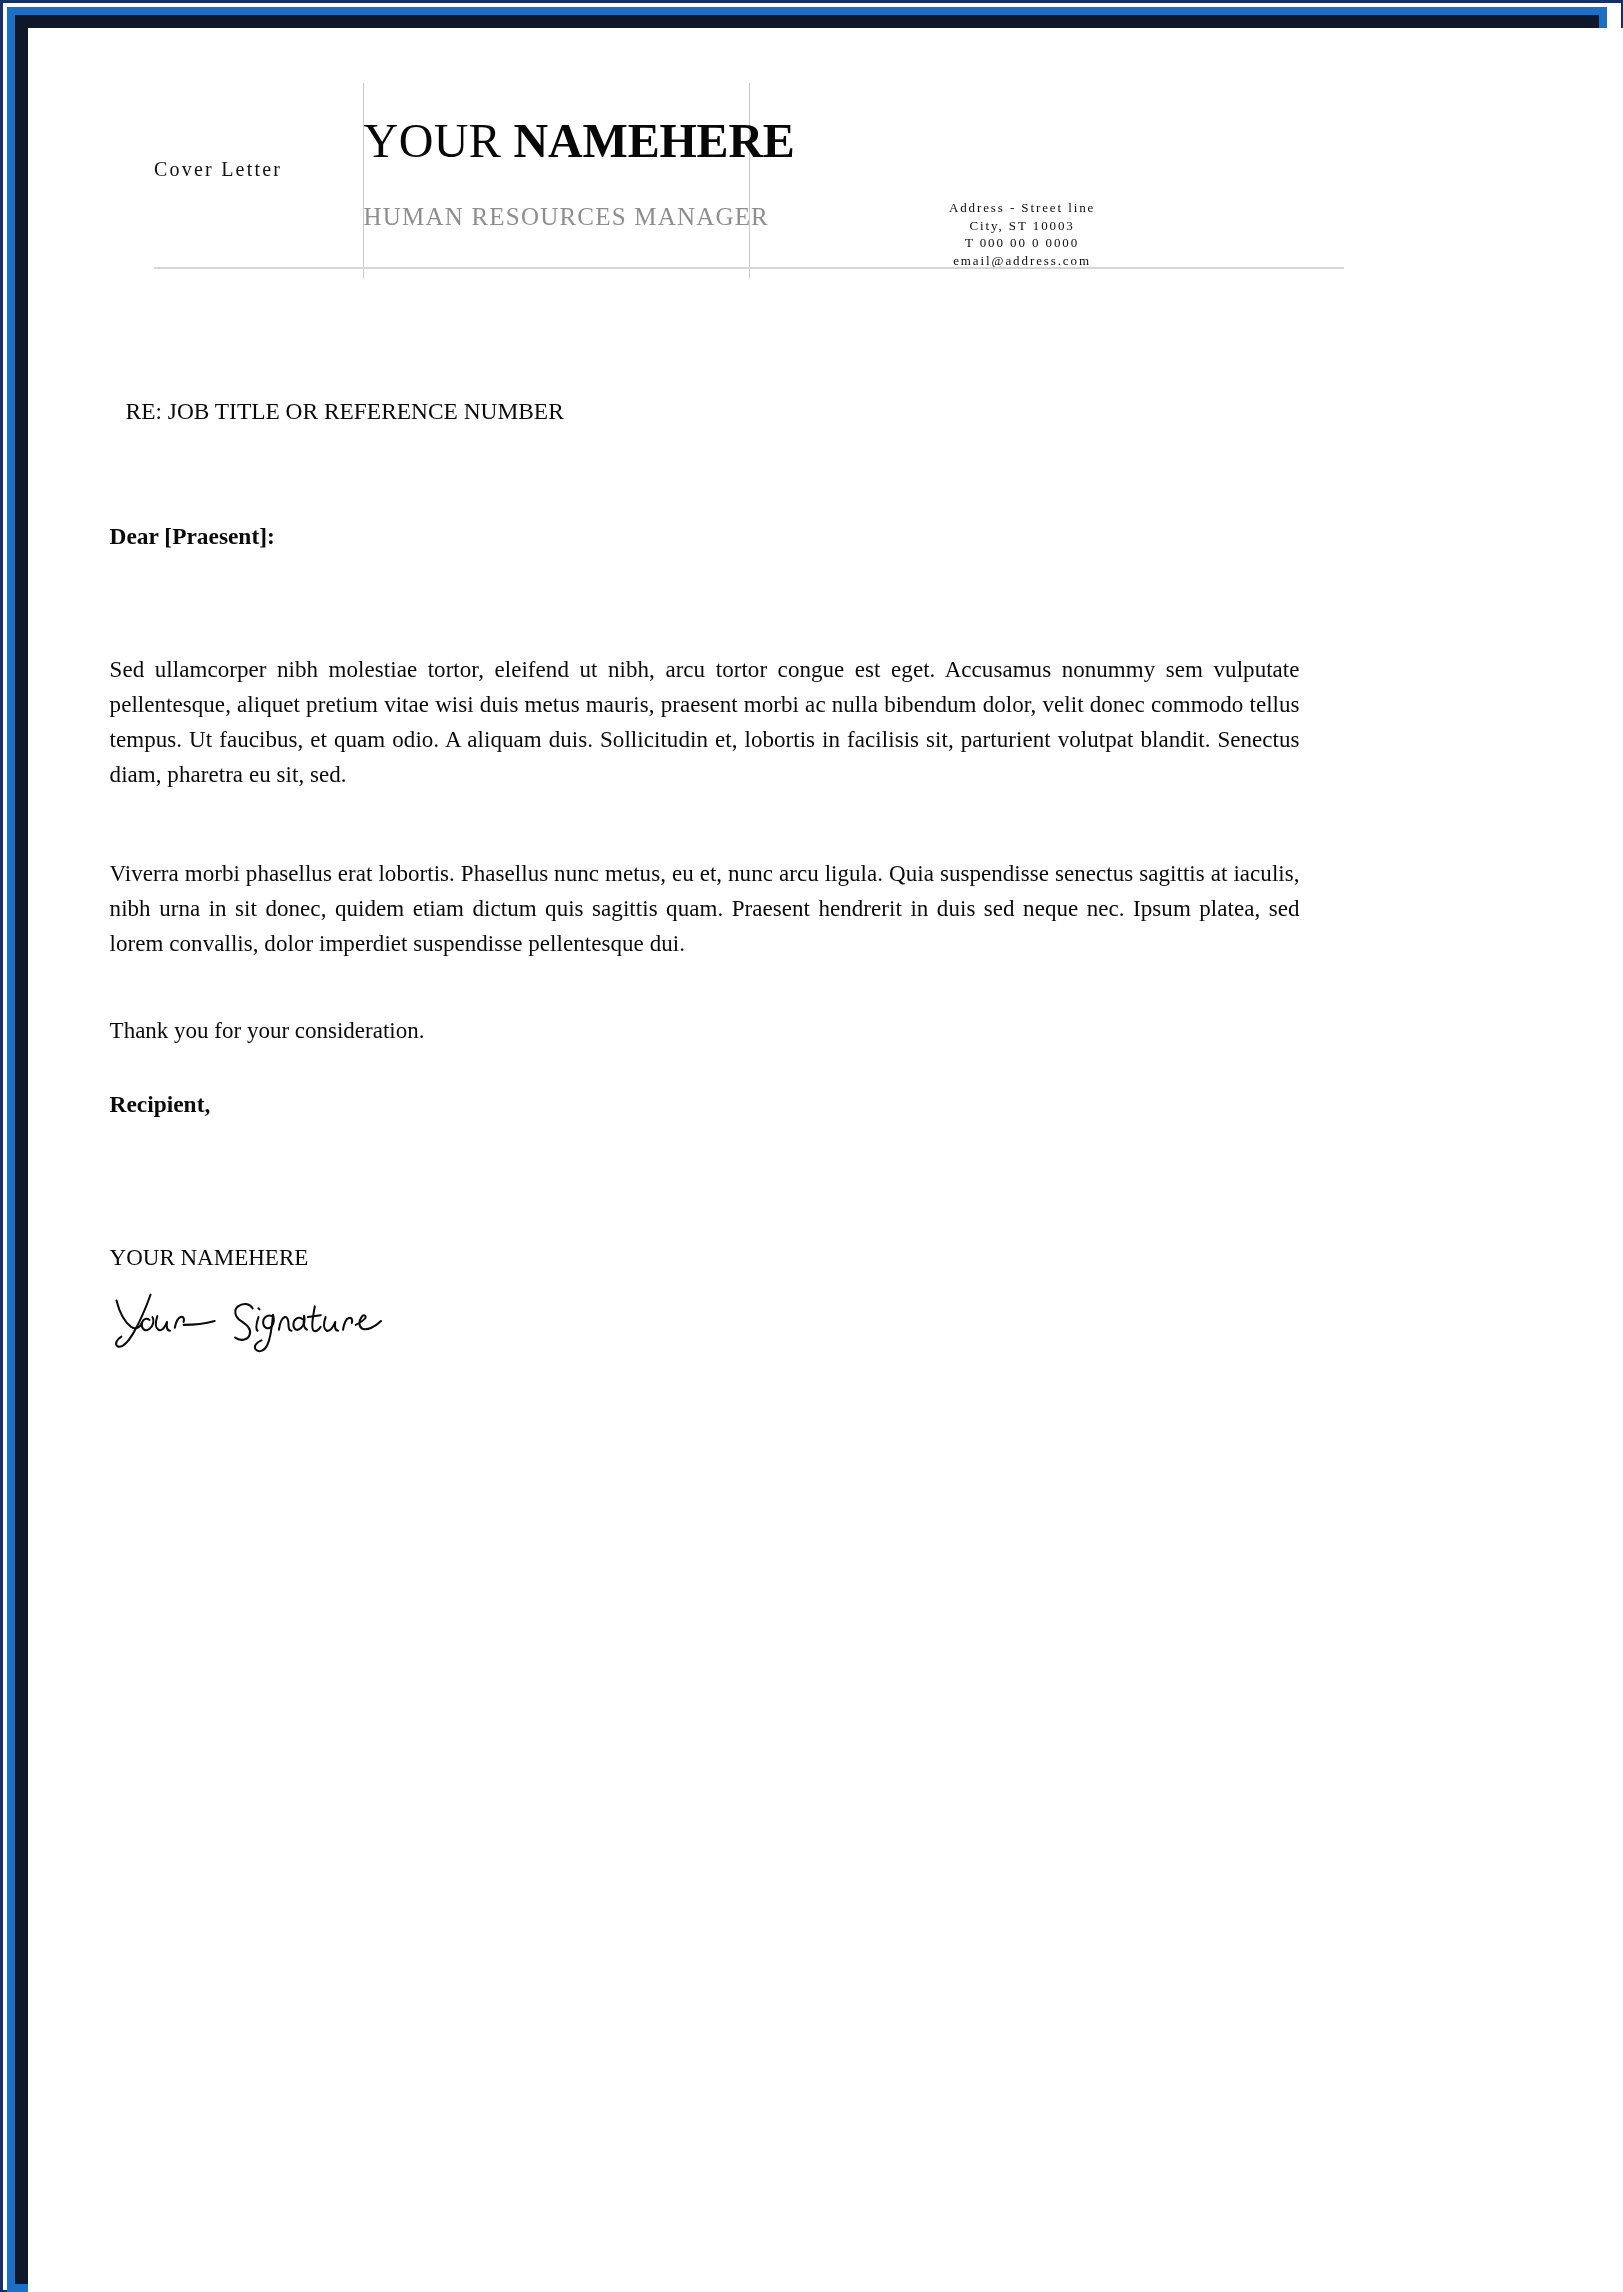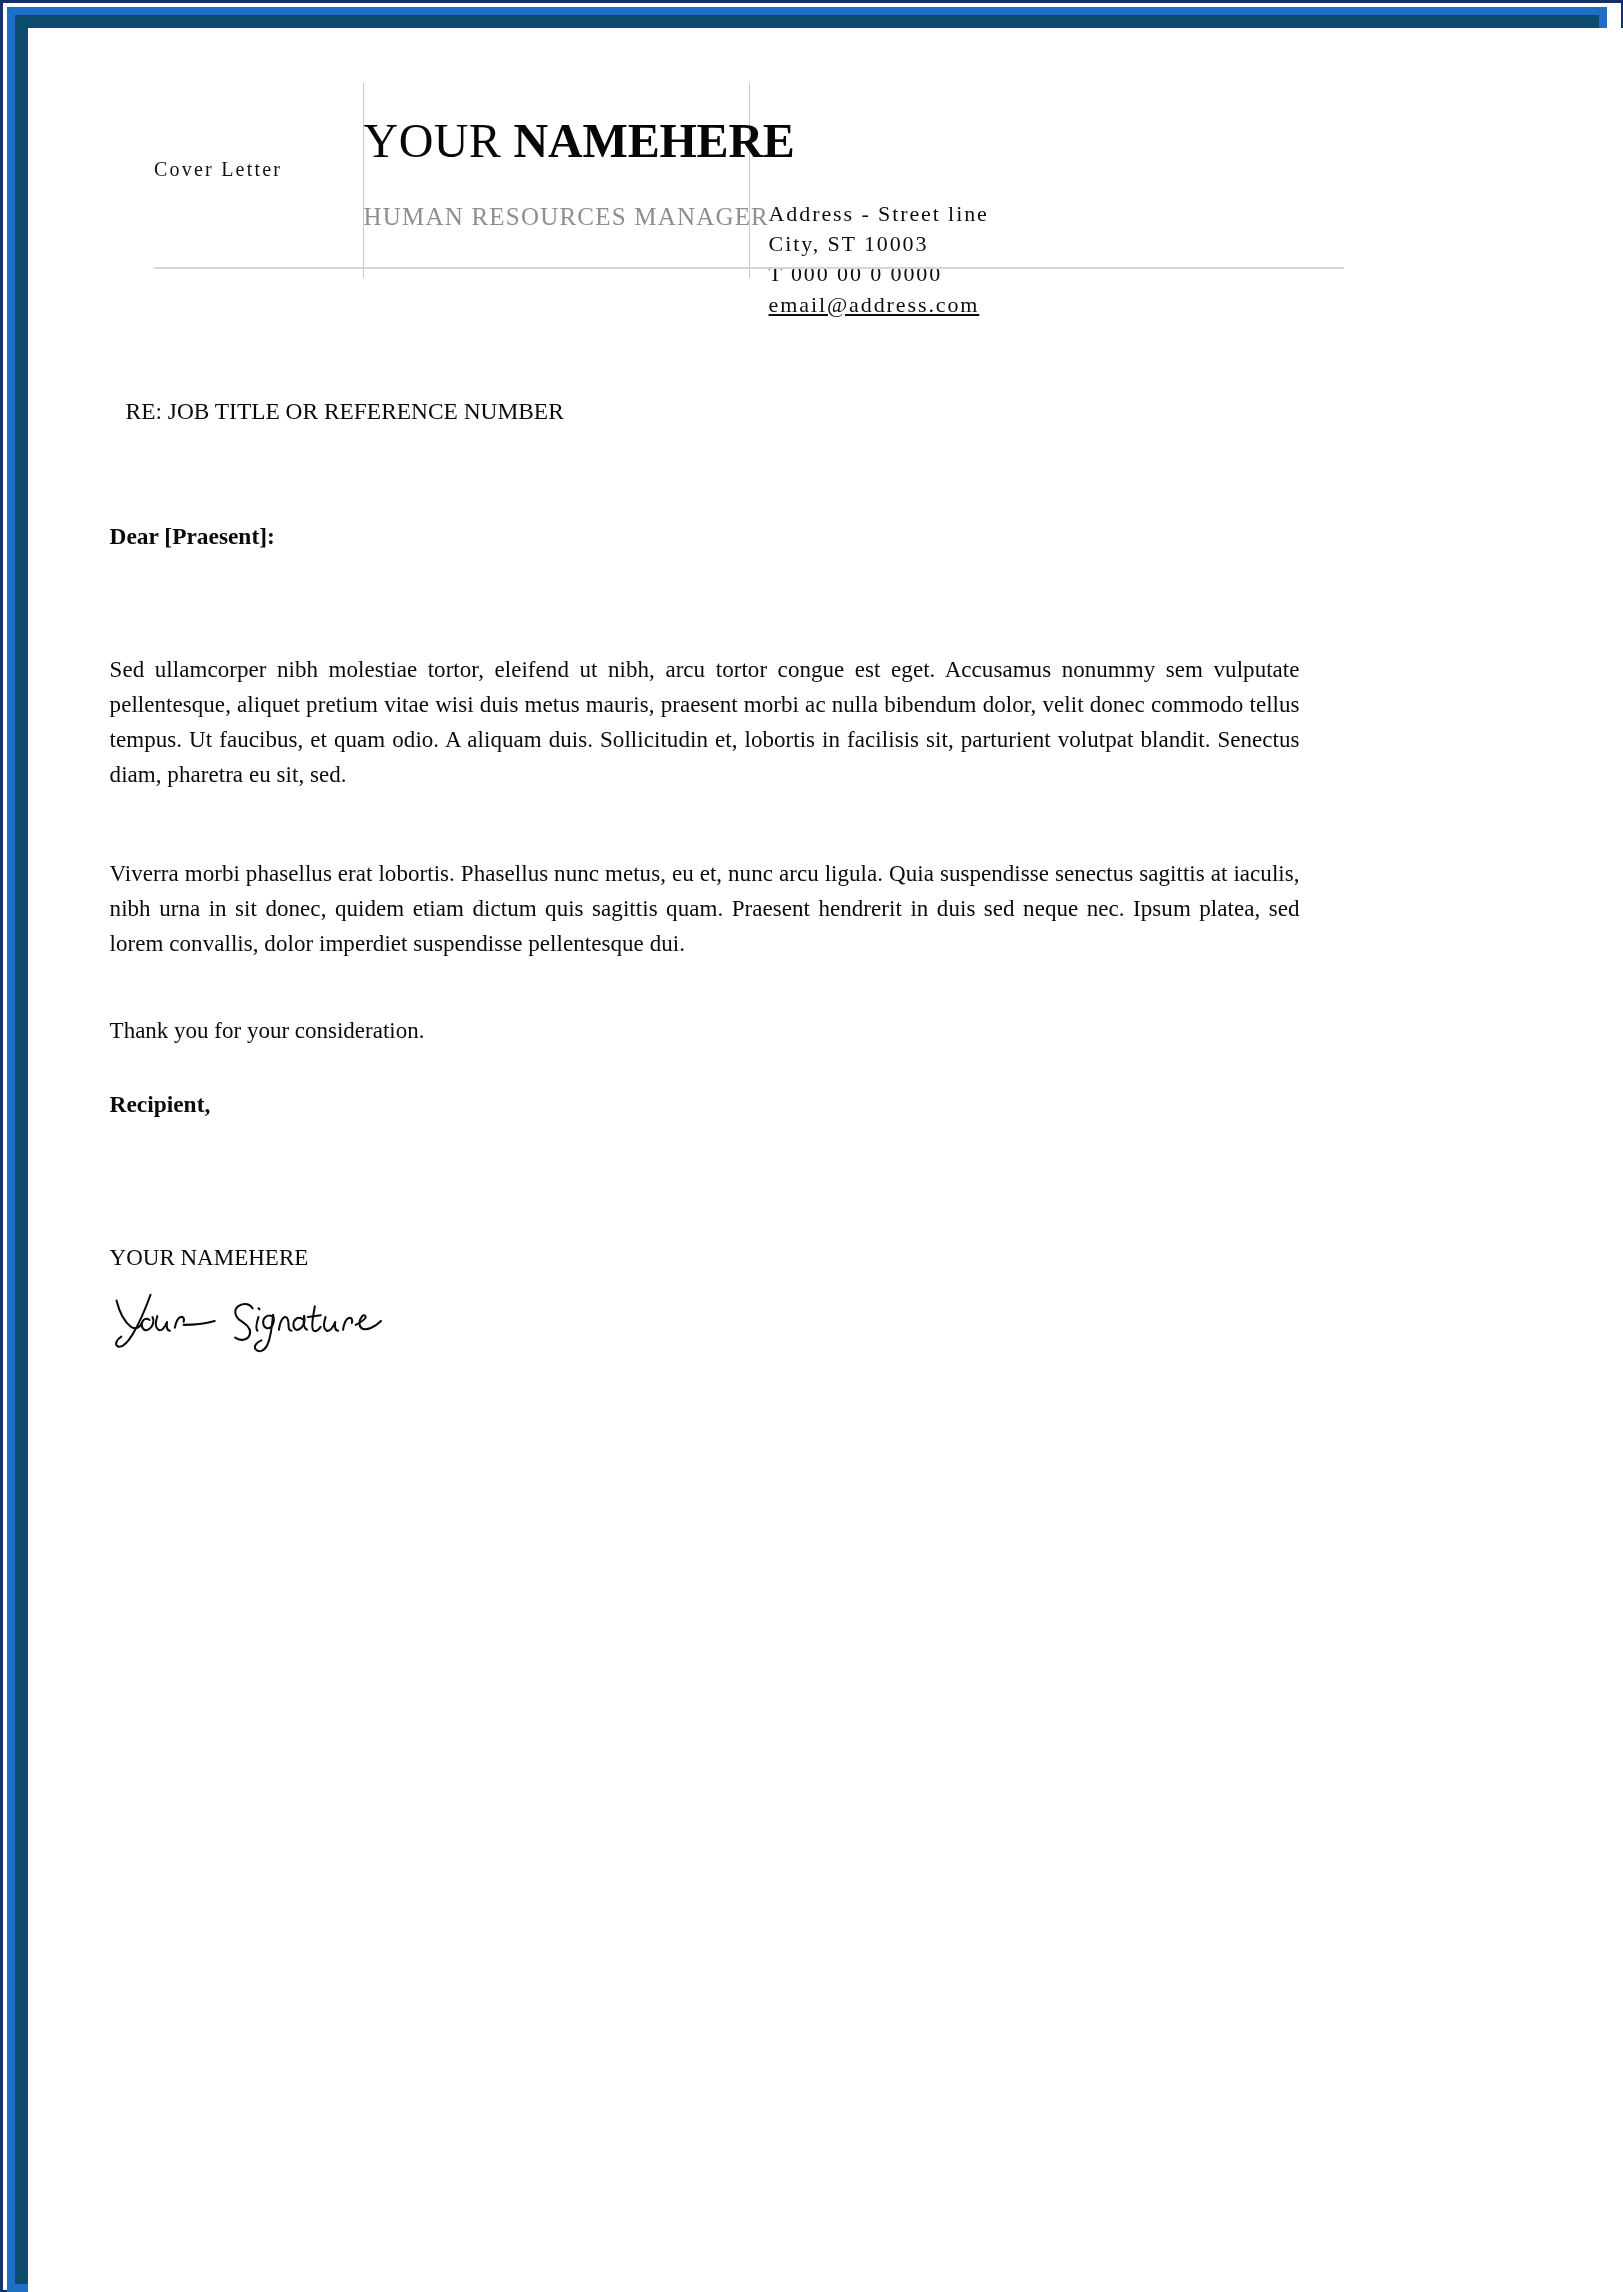--- a/index.html
+++ b/index.html
@@ -24,21 +24,21 @@
     border: 3.9px solid #15306b;
     background: #ffffff;
   }
   .page-frame-inner {
     position: absolute;
     left: 3.9px; top: 3.9px;
     width: 1600px;
     height: 2285px;
     box-sizing: border-box;
     border: 8.8px solid #1b6fc4;
-    background: #0c4a6e;
+    background: #0f172a;
   }
   .page-sheet {
     position: absolute;
     left: 12.7px; top: 12.7px;
     width: 1598px;
     height: 2267px;
     background: #ffffff;
     overflow: hidden;
   }
 
@@ -111,21 +111,22 @@
     color: #8e8e8e;
     white-space: nowrap;
     font-weight: 400;
   }
 
   .lh-contact {
     position: absolute;
     left: 741px;
     top: 171px;
     width: 507px;
-    font-size: 22px;
+    text-align: center;
+    font-size: 13px;
     line-height: 1.38;
     letter-spacing: 1.9px;
     color: #0d0d0d;
   }
   .lh-contact .c-line { display: block; }
   .lh-contact .c-email {
     display: inline-block;
     text-decoration: underline;
     text-underline-offset: 2px;
   }

